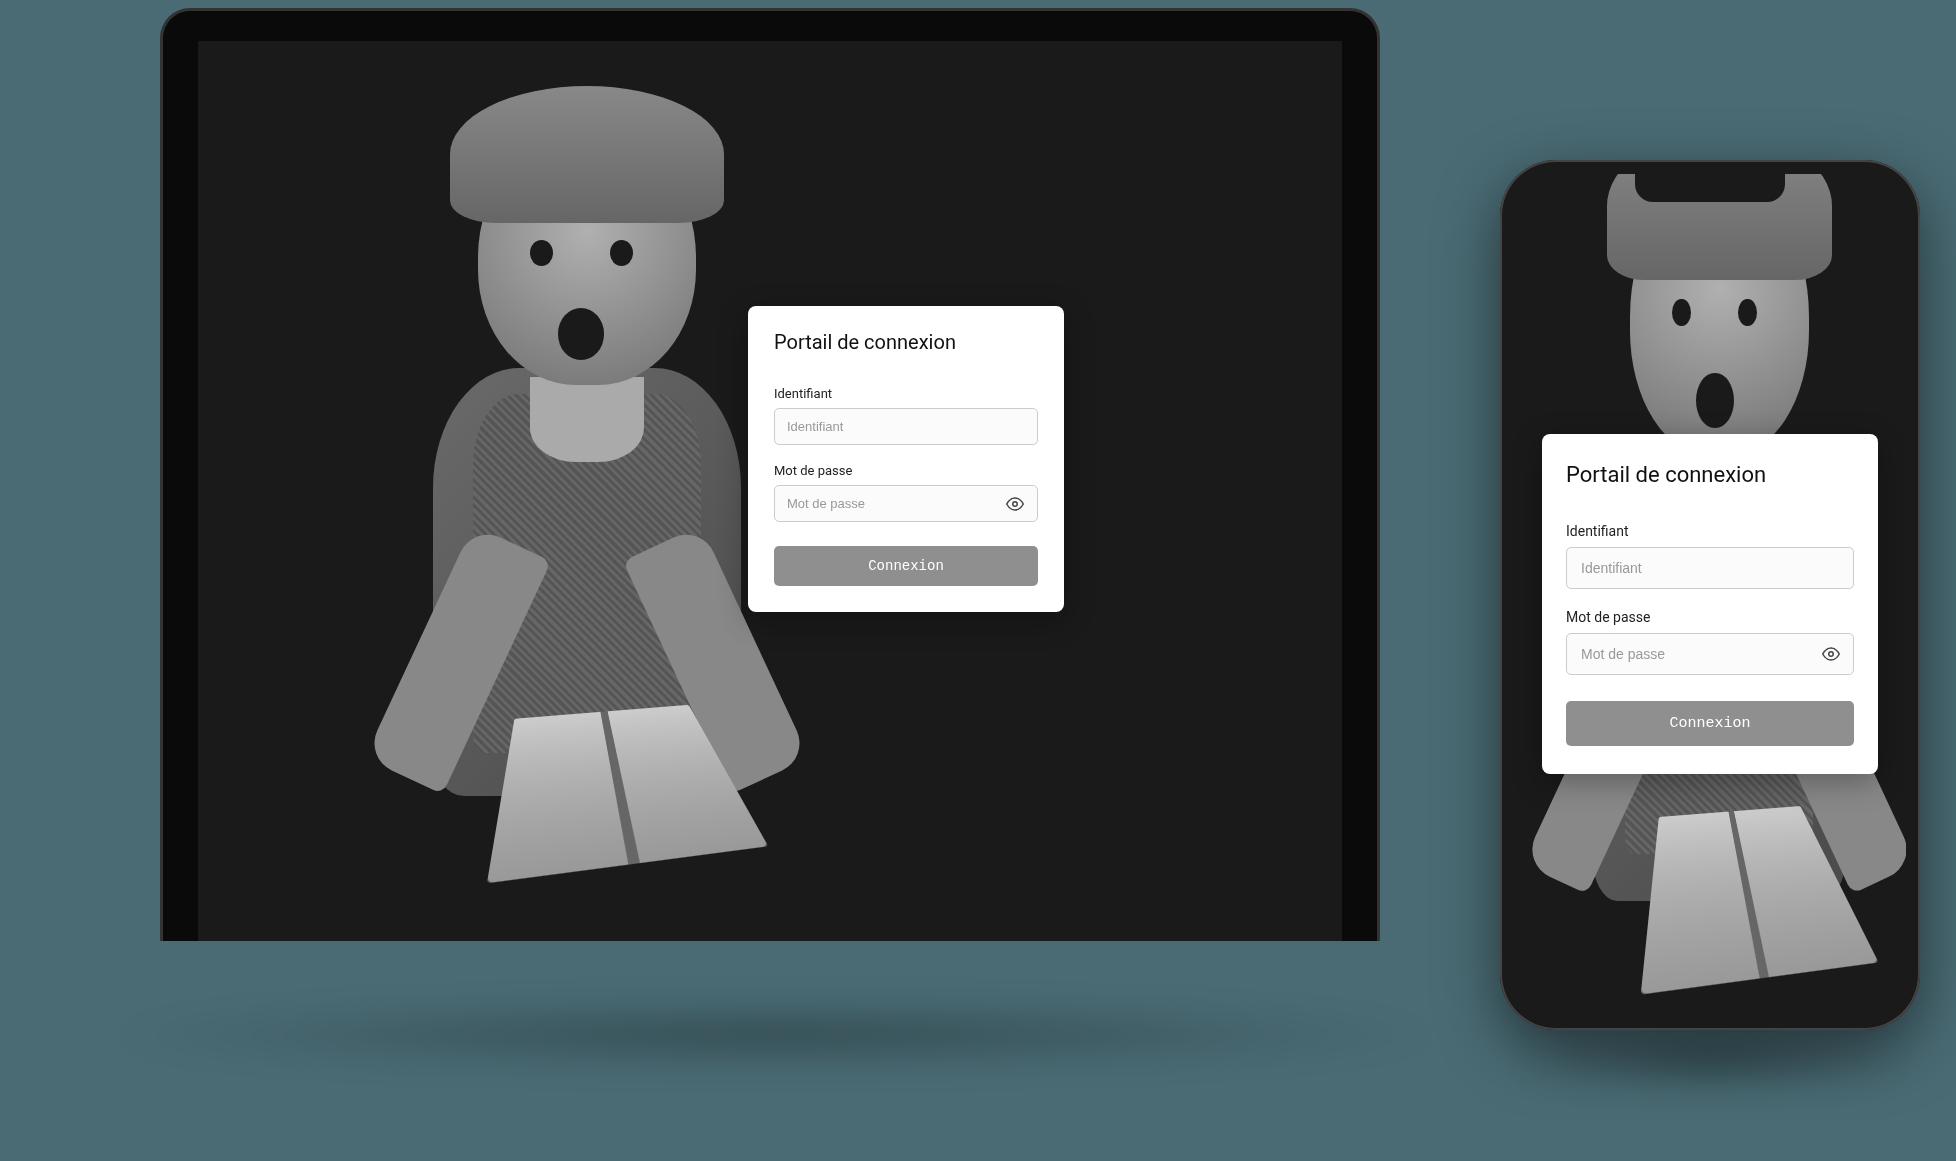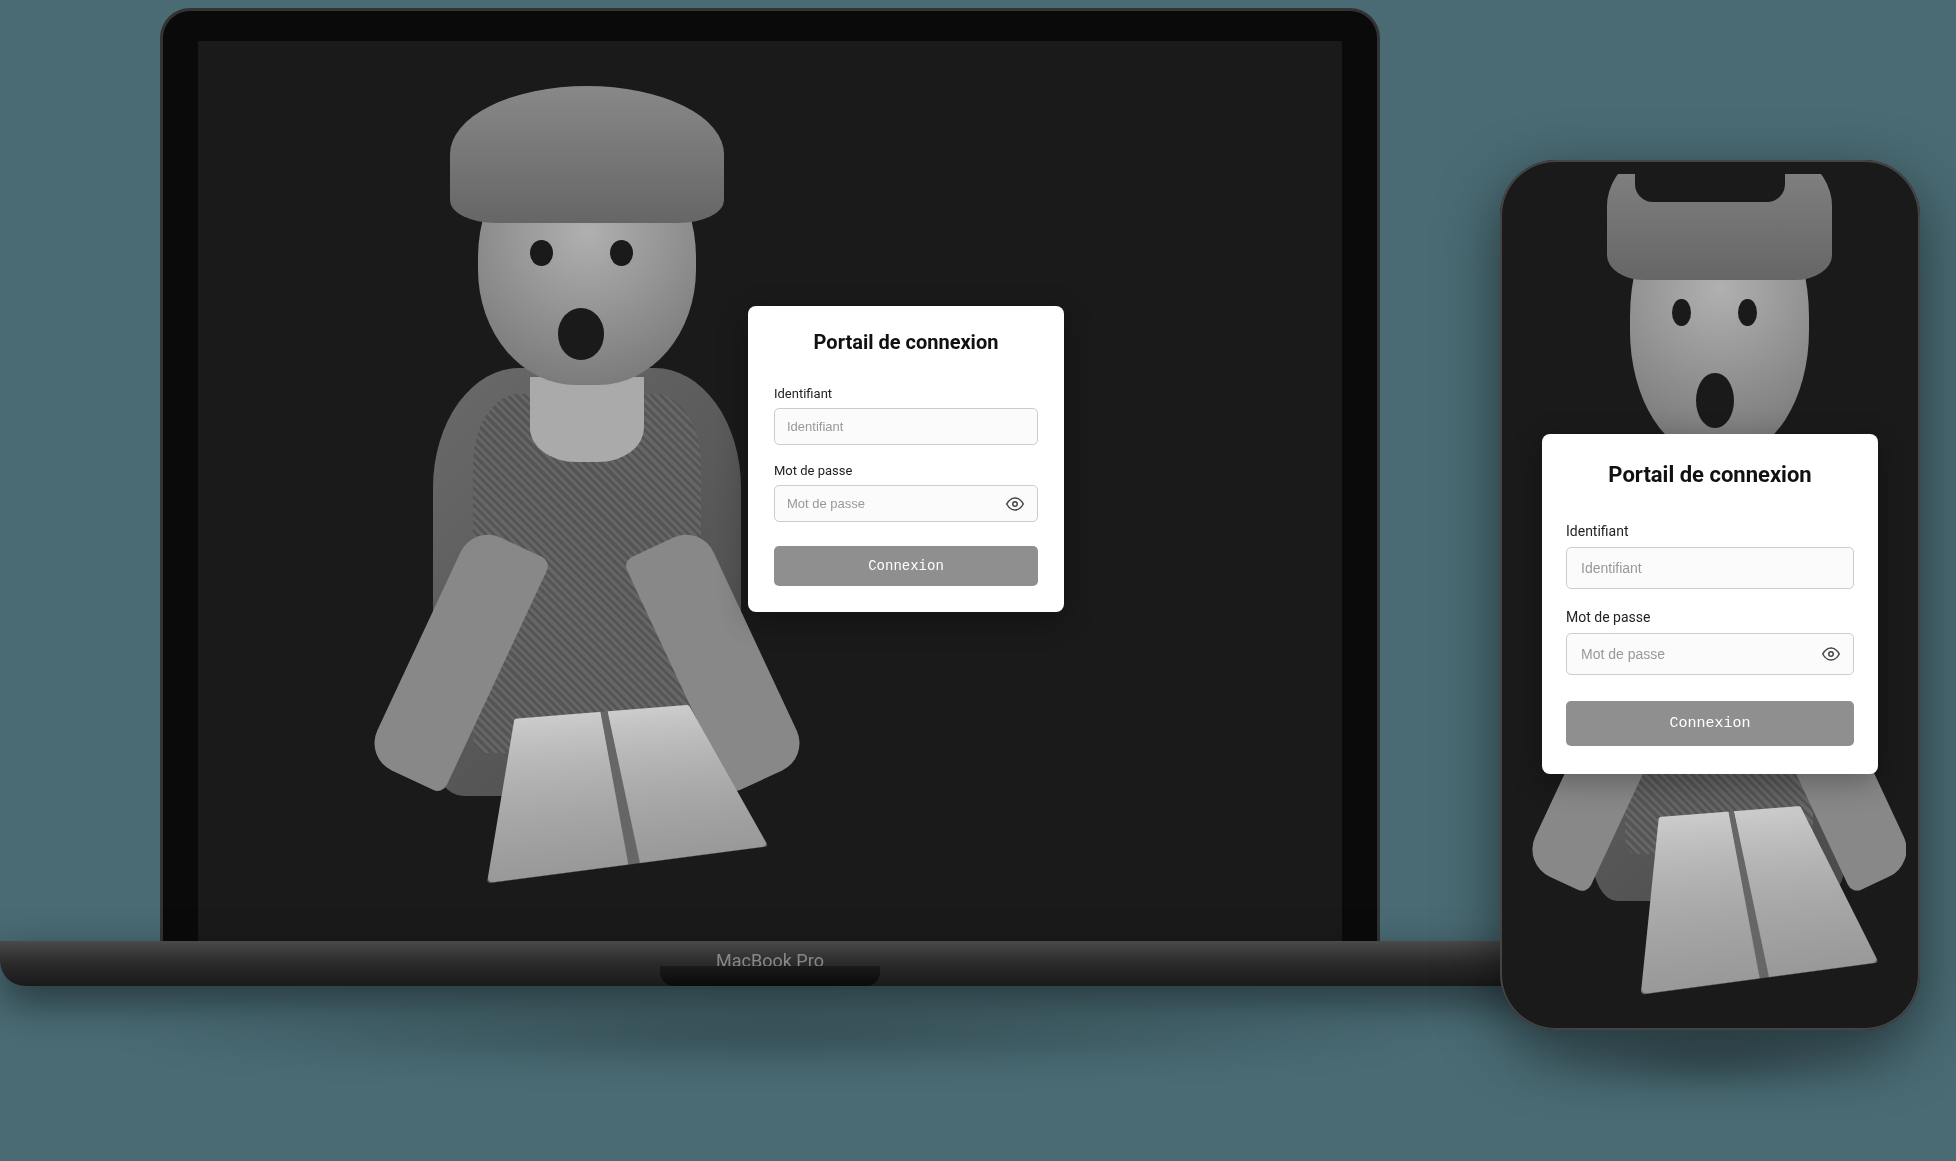--- a/index.html
+++ b/index.html
@@ -188,23 +188,22 @@
       border-radius: 8px;
       padding: 24px 26px 26px;
       box-shadow: 0 8px 30px rgba(0,0,0,0.3);
     }
     .laptop .login-card {
       top: 265px;
       left: 550px;
       width: 316px;
     }
     .login-title {
-      text-align: center;
       font-size: 20px;
-      font-weight: 700;
+      font-weight: 400;
       color: #111;
       margin-bottom: 32px;
     }
     .field-label {
       font-size: 13px;
       color: #222;
       margin-bottom: 7px;
       display: block;
     }
     .field-wrap {
@@ -373,24 +372,20 @@
               <circle cx="12" cy="12" r="3"></circle>
             </svg>
           </button>
         </div>
 
         <button class="submit-btn">Connexion</button>
       </div>
 
     </div>
   </div>
-  <div class="laptop-base">
-    <span class="laptop-label">MacBook Pro</span>
-    <div class="laptop-notch"></div>
-  </div>
 </div>
 
 <div class="phone">
   <div class="phone-screen">
     <div class="phone-notch"></div>
 
     <div class="bg-image">
       <div class="bg-silhouette">
         <div class="torso"></div>
         <div class="vest"></div>

